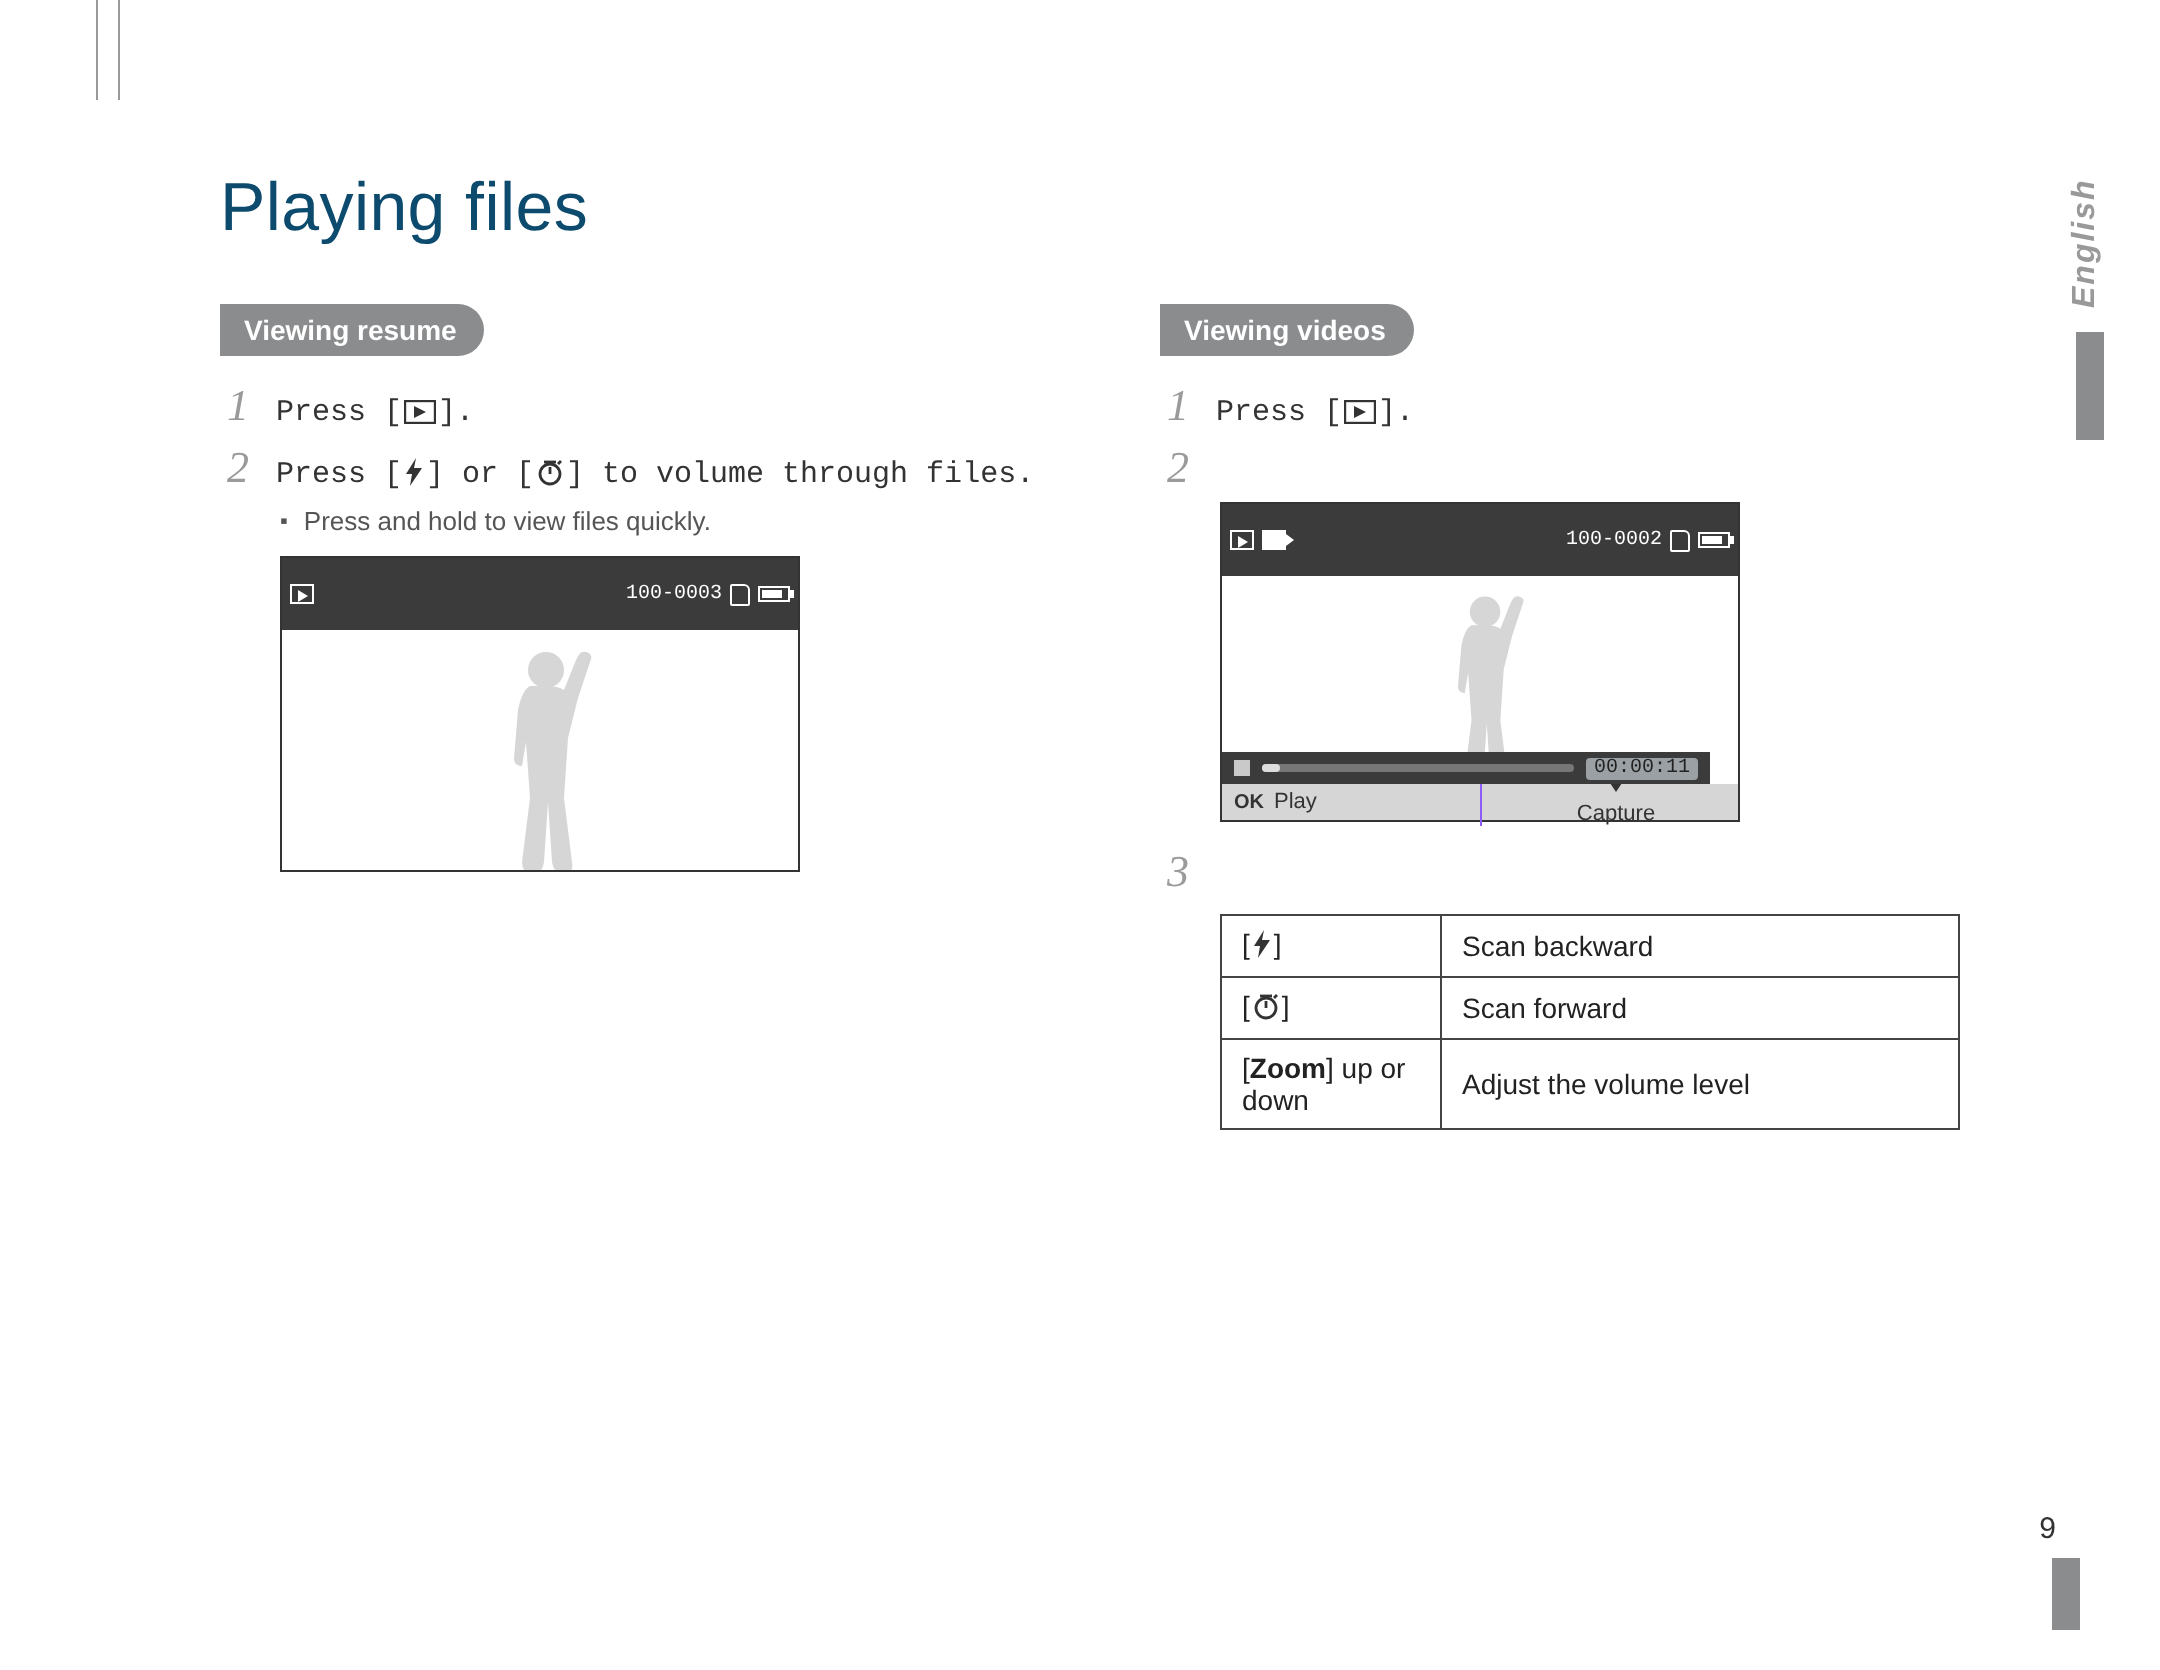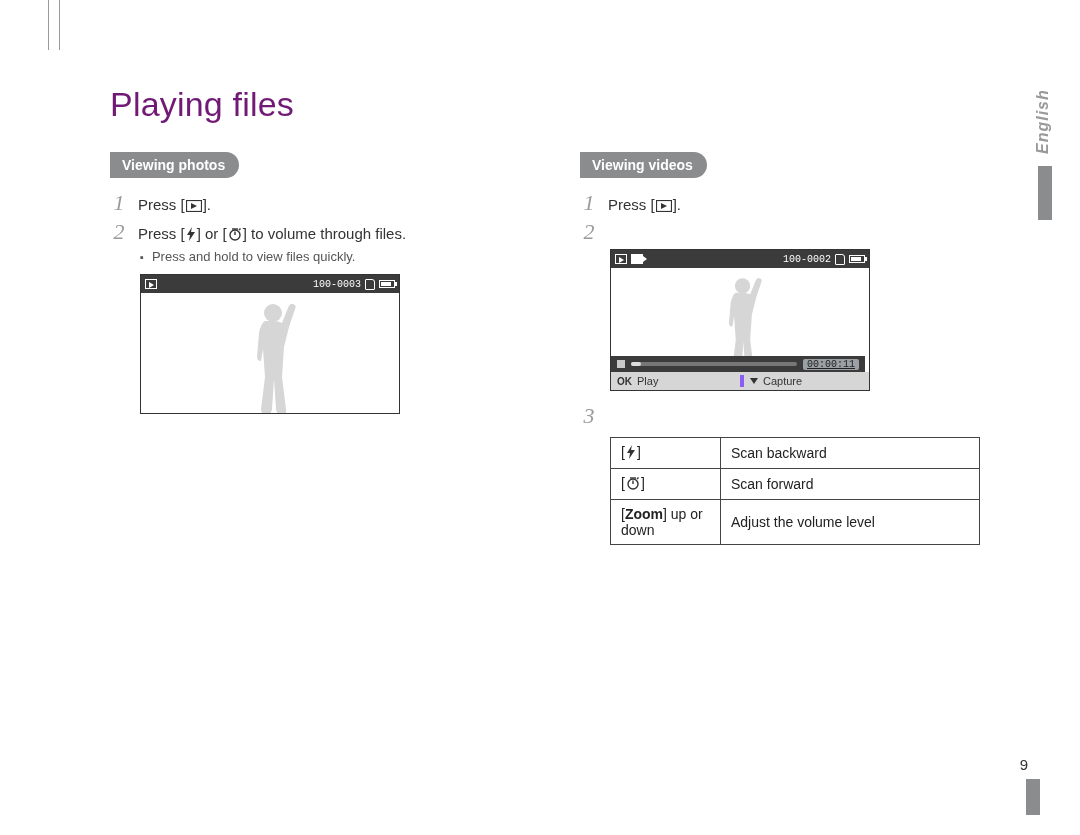--- a/index.html
+++ b/index.html
@@ -15,21 +15,21 @@
     left: 48px;
     top: 0;
     width: 12px;
     height: 50px;
     border-left: 1px solid #999;
     border-right: 1px solid #999;
   }
   .title {
     font-size: 34px;
     font-weight: 400;
-    color: #701a75;
+    color: #0c4a6e;
     margin: 55px 0 28px 50px;
     letter-spacing: 0.2px;
   }
   .columns {
     display: flex;
     gap: 50px;
     margin-left: 50px;
   }
   .col { width: 420px; }
   .section-tab {
@@ -52,21 +52,21 @@
   }
   .step-num {
     font-family: Georgia, 'Times New Roman', serif;
     font-style: italic;
     font-size: 22px;
     color: #9a9a9a;
     width: 18px;
     text-align: center;
     line-height: 1;
   }
-  .step-text { flex: 1; line-height: 1.35; }
+  .step-text { flex: 1; line-height: 1.35; font-family: Liberation Mono, monospace; }
   .sub-bullet {
     display: flex;
     gap: 8px;
     font-size: 13px;
     color: #555;
     margin-left: 30px;
     margin-top: 2px;
     margin-bottom: 8px;
   }
   .sub-bullet .dot { font-size: 11px; line-height: 1.6; }
@@ -77,21 +77,21 @@
   }
   
   .screen {
     border: 1.5px solid #333;
     width: 260px;
     margin: 6px 0 0 30px;
     background: #fff;
     position: relative;
   }
   .screen-header {
-    height: 18px;
+    height: 36px;
     background: #3b3b3b;
     color: #fff;
     font-family: 'Courier New', monospace;
     font-size: 10px;
     display: flex;
     justify-content: space-between;
     padding: 0 4px;
   }
   .sh-left, .sh-right { display:flex; align-items:center; gap:4px; }
   .play-sq {
@@ -122,37 +122,37 @@
   }
   .screen-body {
     height: 120px;
     position: relative;
     overflow: hidden;
   }
   .figure-sil {
     position:absolute; left:50%; top:6px; transform:translateX(-50%);
   }
   .screen-footer-bars {
-    position:absolute; bottom:0; left:0; right:4px;text-decoration:underline;
+    position:absolute; bottom:0; left:0; right:14px;
   }
   .prog-row {
     height:16px; background:#3b3b3b; display:flex; align-items:center; gap:6px; padding:0 6px;
   }
   .stop-sq { width:8px; height:8px; background:#c9c9c9; }
   .prog-track { flex:1; height:4px; background:#777; position:relative; border-radius:2px; }
   .prog-fill { position:absolute; left:0; top:0; bottom:0; width:6%; background:#ddd; border-radius:2px; }
   .timechip {
     background:#9aa0a4; color:#222; font-family:'Courier New',monospace; font-size:10px;
     padding:0 4px; border-radius:2px;
   }
   .ctl-row {
     height:18px; background:#d6d6d6; display:flex; align-items:center; font-size:11px; color:#333;
   }
   .ctl-half { width:50%; display:flex; align-items:center; gap:5px; padding-left:6px; }
-  .ctl-half + .ctl-half { border-left:4px solid #8b5cf6; }
+  .ctl-half + .ctl-half { border-left:1px solid #8b5cf6;flex-direction:column; }
   .ok-txt { font-weight:bold; font-size:10px; font-family:Arial; }
   .tri-down {
     display:inline-block; width:0; height:0; border-left:4px solid transparent;
     border-right:4px solid transparent; border-top:6px solid #333;
   }
   
   .btn-table {
     width: 370px;
     border-collapse: collapse;
     margin: 10px 0 0 30px;
@@ -206,21 +206,21 @@
   <h1 class="title">Playing files</h1>
 
   <div class="side-tab">
     <div class="side-lang">English</div>
     <div class="side-block"></div>
   </div>
 
   <div class="columns">
 
     <div class="col">
-      <div class="section-tab">Viewing photos</div>
+      <div class="section-tab">Viewing resume</div>
 
       <div class="step">
         <div class="step-num">1</div>
         <div class="step-text">
           <span>Press [</span><span class="inline-icon"><svg width="16" height="12">
                 <rect x="0.5" y="0.5" width="15" height="11" fill="none" stroke="#333" stroke-width="1.2"></rect>
                 <polygon points="5,3 11,6 5,9" fill="#333"></polygon>
               </svg></span><span>].</span>
         </div>
       </div>

